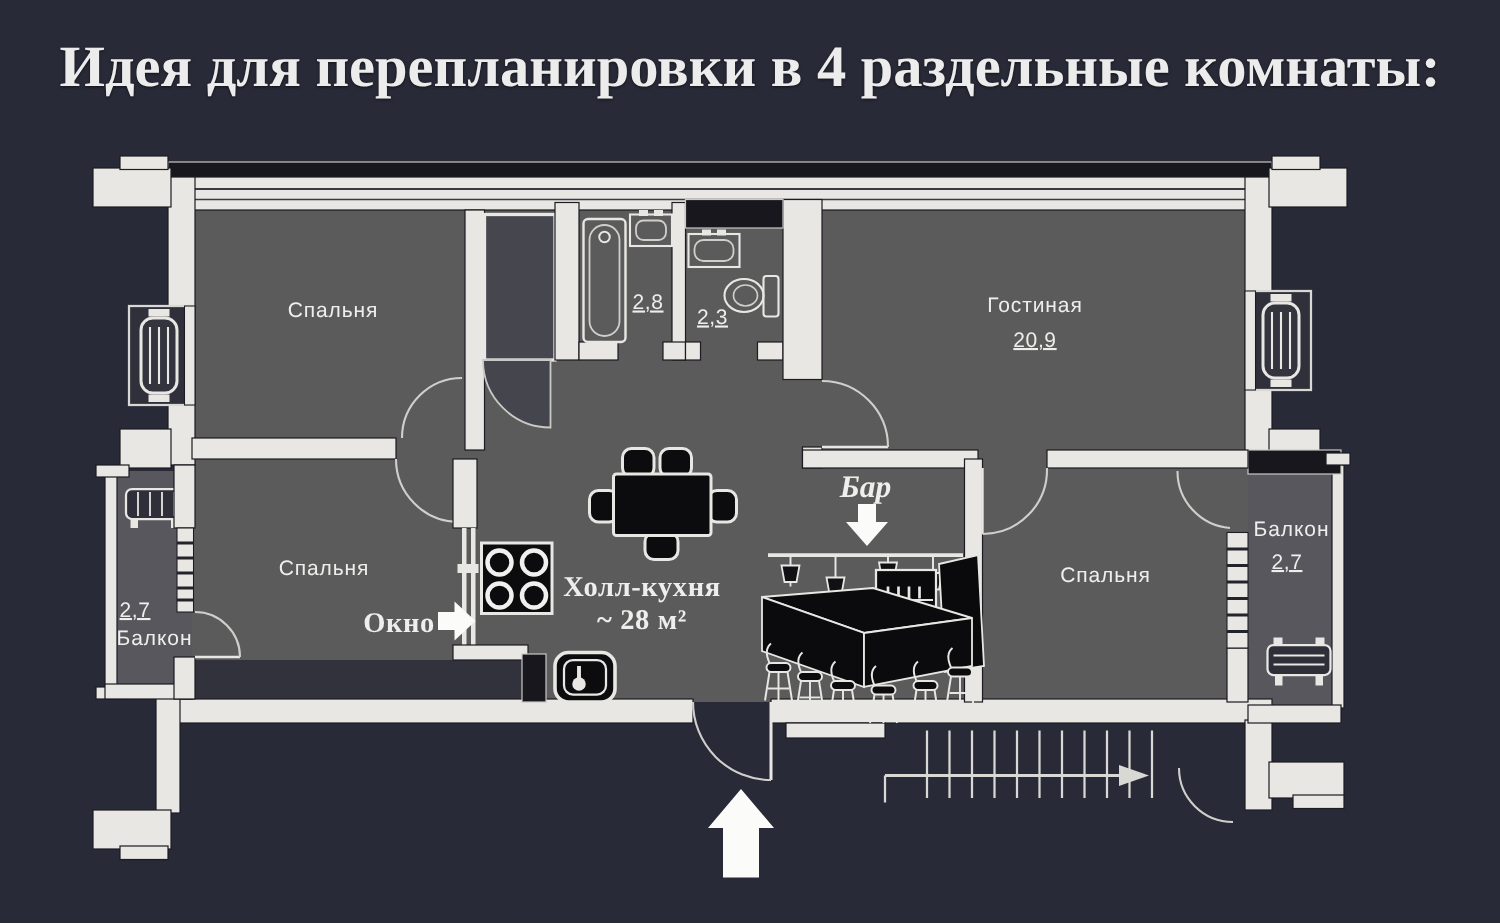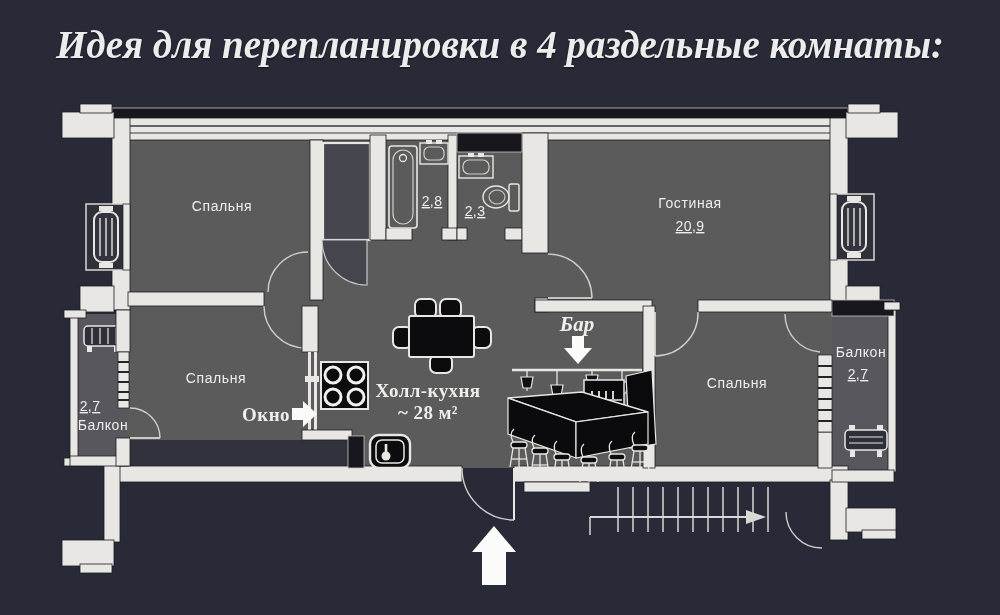--- a/index.html
+++ b/index.html
@@ -6,21 +6,21 @@
   body{
     width:1000px;height:615px;
     background:#282a37;
     font-family:"Liberation Sans", sans-serif;
     overflow:hidden;position:relative;
   }
   .title{
     position:absolute;top:22px;left:0;width:1000px;
     text-align:center;
     font-family:"Liberation Serif", serif;
-    font-style:italic;font-weight:bold;
+    font-weight:bold;
     font-size:39px;letter-spacing:0px;
     color:#ececec;
     text-shadow:0 1px 2px rgba(0,0,0,.6);
     white-space:nowrap;
   }
   svg{position:absolute;top:0;left:0;}
   svg text{fill:#eeeeec;}
   .lbl{font-family:"Liberation Sans",sans-serif;font-size:14px;letter-spacing:.6px;}
   .num{font-family:"Liberation Sans",sans-serif;font-size:14px;text-decoration:underline;letter-spacing:.4px;}
   .serifb{font-family:"Liberation Serif",serif;font-weight:bold;font-size:19px;letter-spacing:.4px;}

